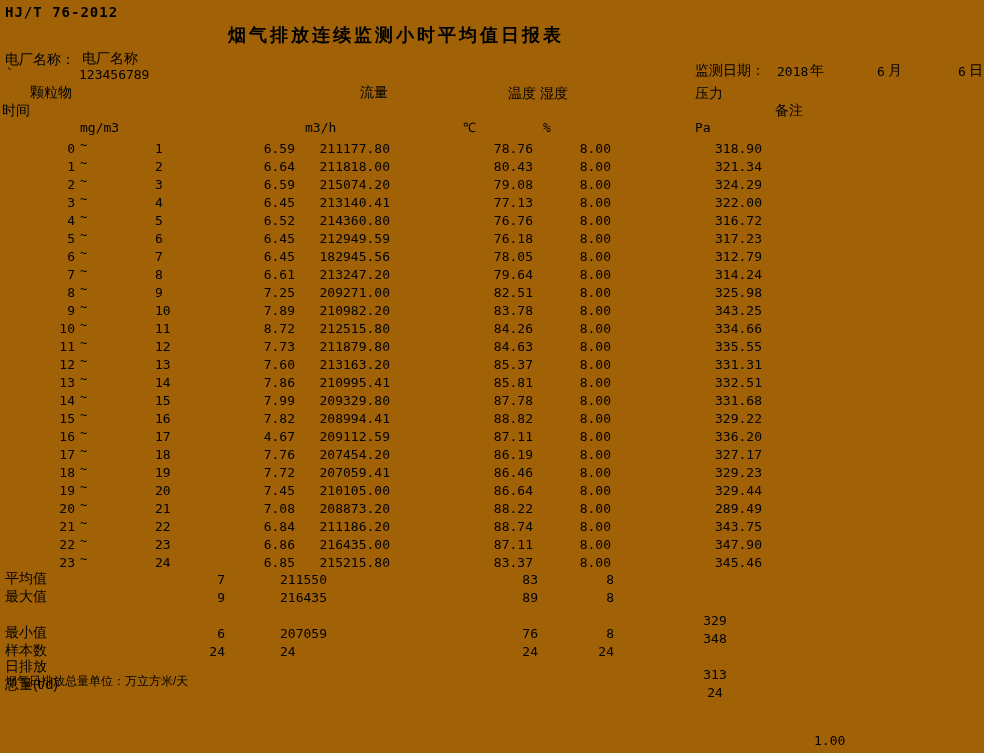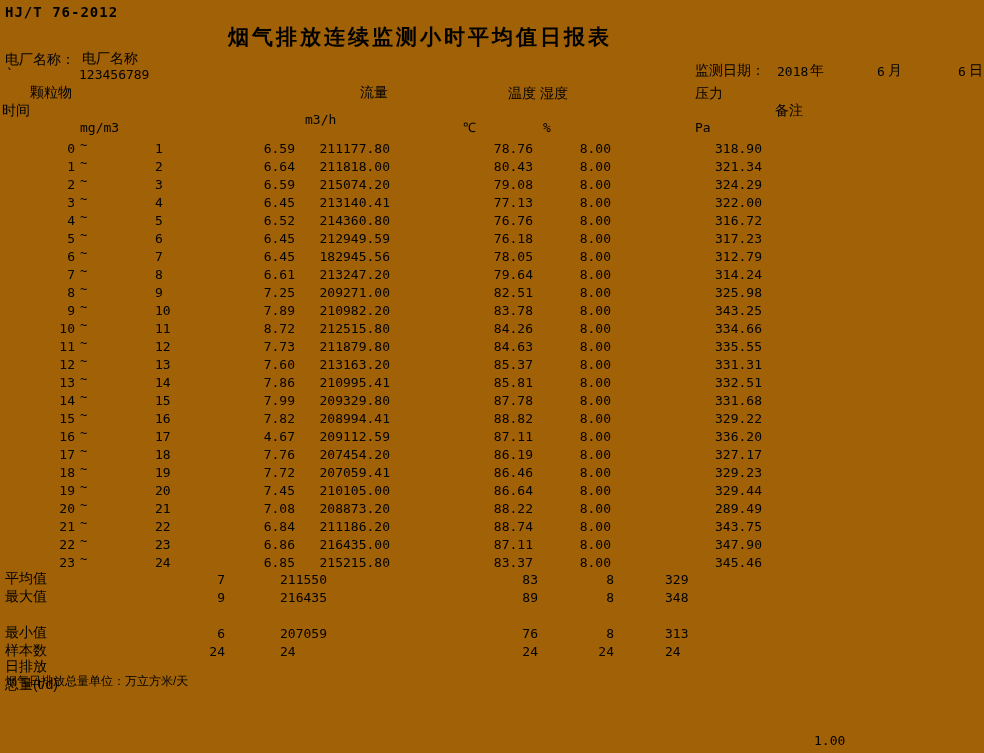--- a/index.html
+++ b/index.html
@@ -8,41 +8,41 @@
     width:984px;height:753px;
     background:#a16207;
     color:#000000;
     overflow:hidden;
     font-family:"Liberation Sans",sans-serif;
   }
   .abs{position:absolute;white-space:pre;}
   .cjk{font-size:14px;line-height:15px;}
   .num{font-family:"DejaVu Sans Mono",monospace;font-size:13px;line-height:15px;}
   .std{font-family:"DejaVu Sans Mono",monospace;font-weight:bold;font-size:14px;letter-spacing:1px;}
-  .title{font-size:21px;font-weight:bold;letter-spacing:3px;font-family:Liberation Mono, monospace;}
+  .title{font-size:18px;font-weight:bold;letter-spacing:3px;font-family:Liberation Mono, monospace;}
   
   .drow{position:absolute;left:0;width:984px;height:18px;}
   .c{position:absolute;top:2px;font-family:"DejaVu Sans Mono",monospace;font-size:13px;line-height:14px;white-space:pre;}
   .c.hstart{left:0;width:75px;text-align:right;}
   .c.tilde{left:80px;top:-2px;font-size:12px;}
   .c.hend{left:155px;}
   .c.pm{left:195px;width:100px;text-align:right;}
   .c.flow{left:280px;width:110px;text-align:right;}
   .c.temp{left:433px;width:100px;text-align:right;}
   .c.hum{left:511px;width:100px;text-align:right;}
   .c.press{left:662px;width:100px;text-align:right;}
   
   .srow{position:absolute;left:0;width:984px;height:18px;}
   .s{position:absolute;top:2px;font-family:"DejaVu Sans Mono",monospace;font-size:13px;line-height:14px;white-space:pre;}
   .s.slabel{left:5px;top:0;font-family:"Liberation Sans",sans-serif;font-size:14px;}
   .s.pm{left:125px;width:100px;text-align:right;}
   .s.flow{left:280px;width:110px;text-align:left;}
   .s.temp{left:438px;width:100px;text-align:right;}
   .s.hum{left:514px;width:100px;text-align:right;}
-  .s.press{left:665px;width:100px;text-align:left;}
+  .s.press{left:665px;width:100px;text-align:center;margin-top:41px;}
 </style>
 </head>
 <body>
 
 <div class="page">
 
   <div class="abs std" style="left:5px;top:4px;">HJ/T 76-2012</div>
 
   <div class="abs title" style="left:228px;top:23px;">烟气排放连续监测小时平均值日报表</div>
 
@@ -60,21 +60,21 @@
   <div class="abs cjk" style="left:969px;top:63px;">日</div>
 
   <div class="abs cjk" style="left:30px;top:85px;">颗粒物</div>
   <div class="abs cjk" style="left:360px;top:85px;">流量</div>
   <div class="abs cjk" style="left:508px;top:86px;">温度 湿度</div>
   <div class="abs cjk" style="left:695px;top:86px;">压力</div>
   <div class="abs cjk" style="left:2px;top:103px;">时间</div>
   <div class="abs cjk" style="left:775px;top:103px;">备注</div>
 
   <div class="abs num" style="left:80px;top:120px;">mg/m3</div>
-  <div class="abs num" style="left:305px;top:112px;">m3/h</div>
+  <div class="abs num" style="left:305px;top:120px;">m3/h</div>
   <div class="abs num" style="left:463px;top:120px;">℃</div>
   <div class="abs num" style="left:543px;top:120px;">%</div>
   <div class="abs num" style="left:695px;top:120px;">Pa</div>
 
   <div id="rows-host">
       <div class="drow" style="top: 140px;">
         <span class="c hstart">0</span>
         <span class="c tilde">~</span>
         <span class="c hend">1</span>
         <span class="c pm">6.59</span>

